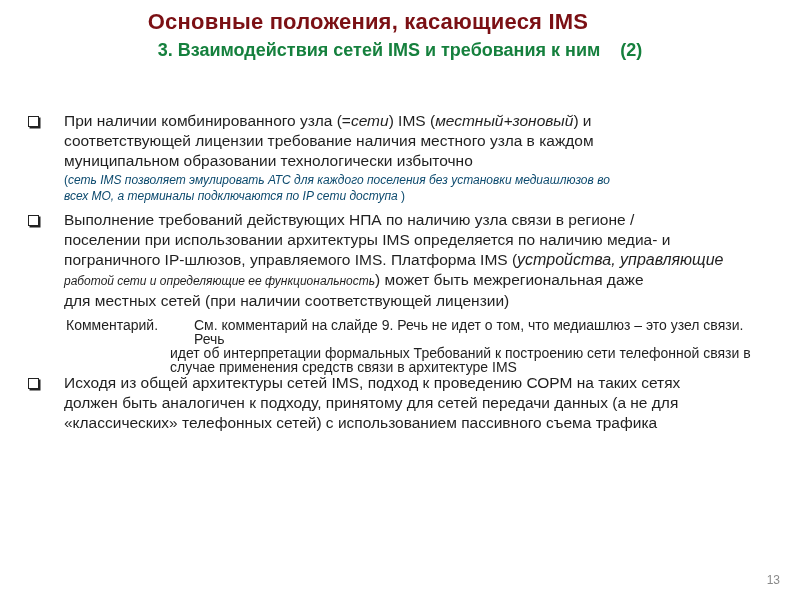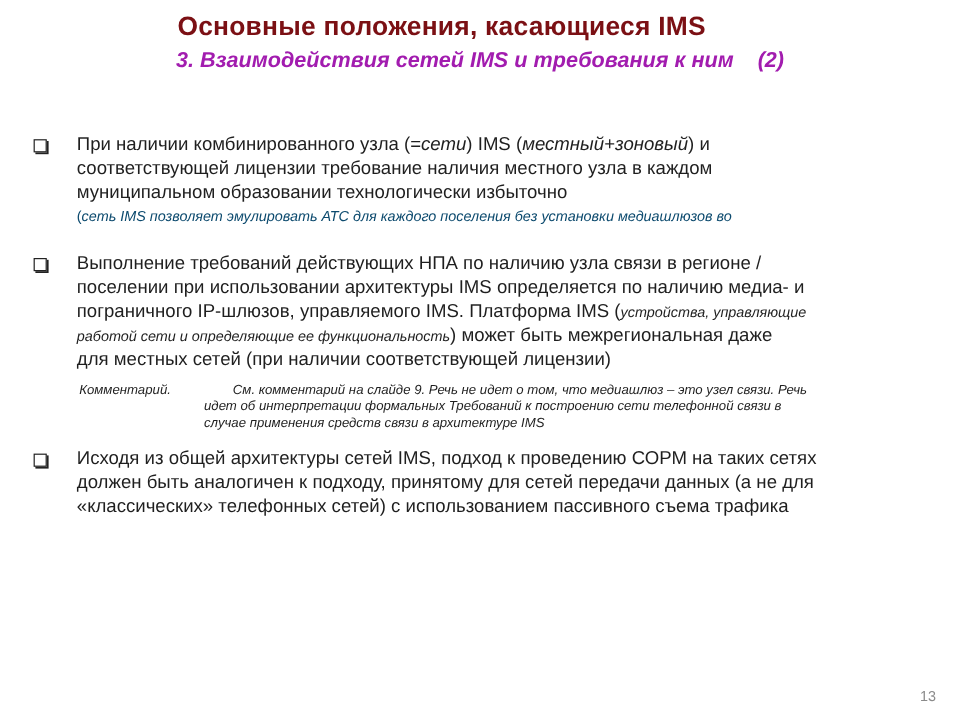--- a/index.html
+++ b/index.html
@@ -27,22 +27,21 @@
       letter-spacing: 0.2px;
     }
     .subtitle {
       position: absolute;
       top: 40px;
       left: 0;
       width: 800px;
       text-align: center;
       font-size: 18px;
       font-weight: bold;
-      font-style: italic;
-      color: #a21caf;
+      color: #15803d;
       white-space: pre;
     }
     .bullet-block {
       position: absolute;
       left: 28px;
       width: 750px;
     }
     .bullet-row {
       position: relative;
       padding-left: 36px;
@@ -65,22 +64,21 @@
     .main-text i {
       font-style: italic;
     }
     .small-ital {
       font-size: 12px;
       font-style: italic;
       line-height: 16px;
       color: #0c4a6e;
     }
     .note {
-      font-size: 11px;
-      font-style: italic;
+      font-size: 14px;
       line-height: 14px;
       color: #1f1f1f;
     }
     .note-label {
       position: absolute;
       left: 66px;
       top: 318px;
     }
     .note-body {
       position: absolute;
@@ -108,31 +106,32 @@
 <div class="bullet-block" style="top:111px;">
   <div class="bullet-row">
     <span class="bullet-box"></span>
     <div class="main-text">
       <div><span>При наличии комбинированного узла (=</span><i>сети</i><span>) IMS (</span><i>местный+зоновый</i><span>) и</span></div>
       <div>соответствующей лицензии требование наличия местного узла в каждом</div>
       <div>муниципальном образовании технологически избыточно</div>
     </div>
     <div class="small-ital" style="margin-top:1px;">
       <div><span style="font-style:normal">(</span><span>сеть IMS позволяет эмулировать АТС для каждого поселения без установки медиашлюзов во</span></div>
+      <div><span>всех МО, а терминалы подключаются по IP сети доступа</span><span style="font-style:normal"> )</span></div>
     </div>
   </div>
 </div>
 
 <div class="bullet-block" style="top:210px;">
   <div class="bullet-row">
     <span class="bullet-box"></span>
     <div class="main-text">
       <div>Выполнение требований действующих НПА по наличию узла связи в регионе /</div>
       <div>поселении при использовании архитектуры IMS определяется по наличию медиа- и</div>
-      <div><span>пограничного IP-шлюзов, управляемого IMS. Платформа IMS (</span><i style="font-size:12px">устройства, управляющие</i></div>
+      <div><span>пограничного IP-шлюзов, управляемого IMS. Платформа IMS (</span><i style="font-size:16px">устройства, управляющие</i></div>
       <div><i style="font-size:12px">работой сети и определяющие ее функциональность</i><span>) может быть межрегиональная даже</span></div>
       <div>для местных сетей (при наличии соответствующей лицензии)</div>
     </div>
   </div>
 </div>
 
 <div class="note note-label">Комментарий.</div>
 <div class="note note-body">
   <div class="first">См. комментарий на слайде 9. Речь не идет о том, что медиашлюз – это узел связи. Речь</div>
   <div>идет об интерпретации  формальных Требований к построению сети телефонной связи в</div>

